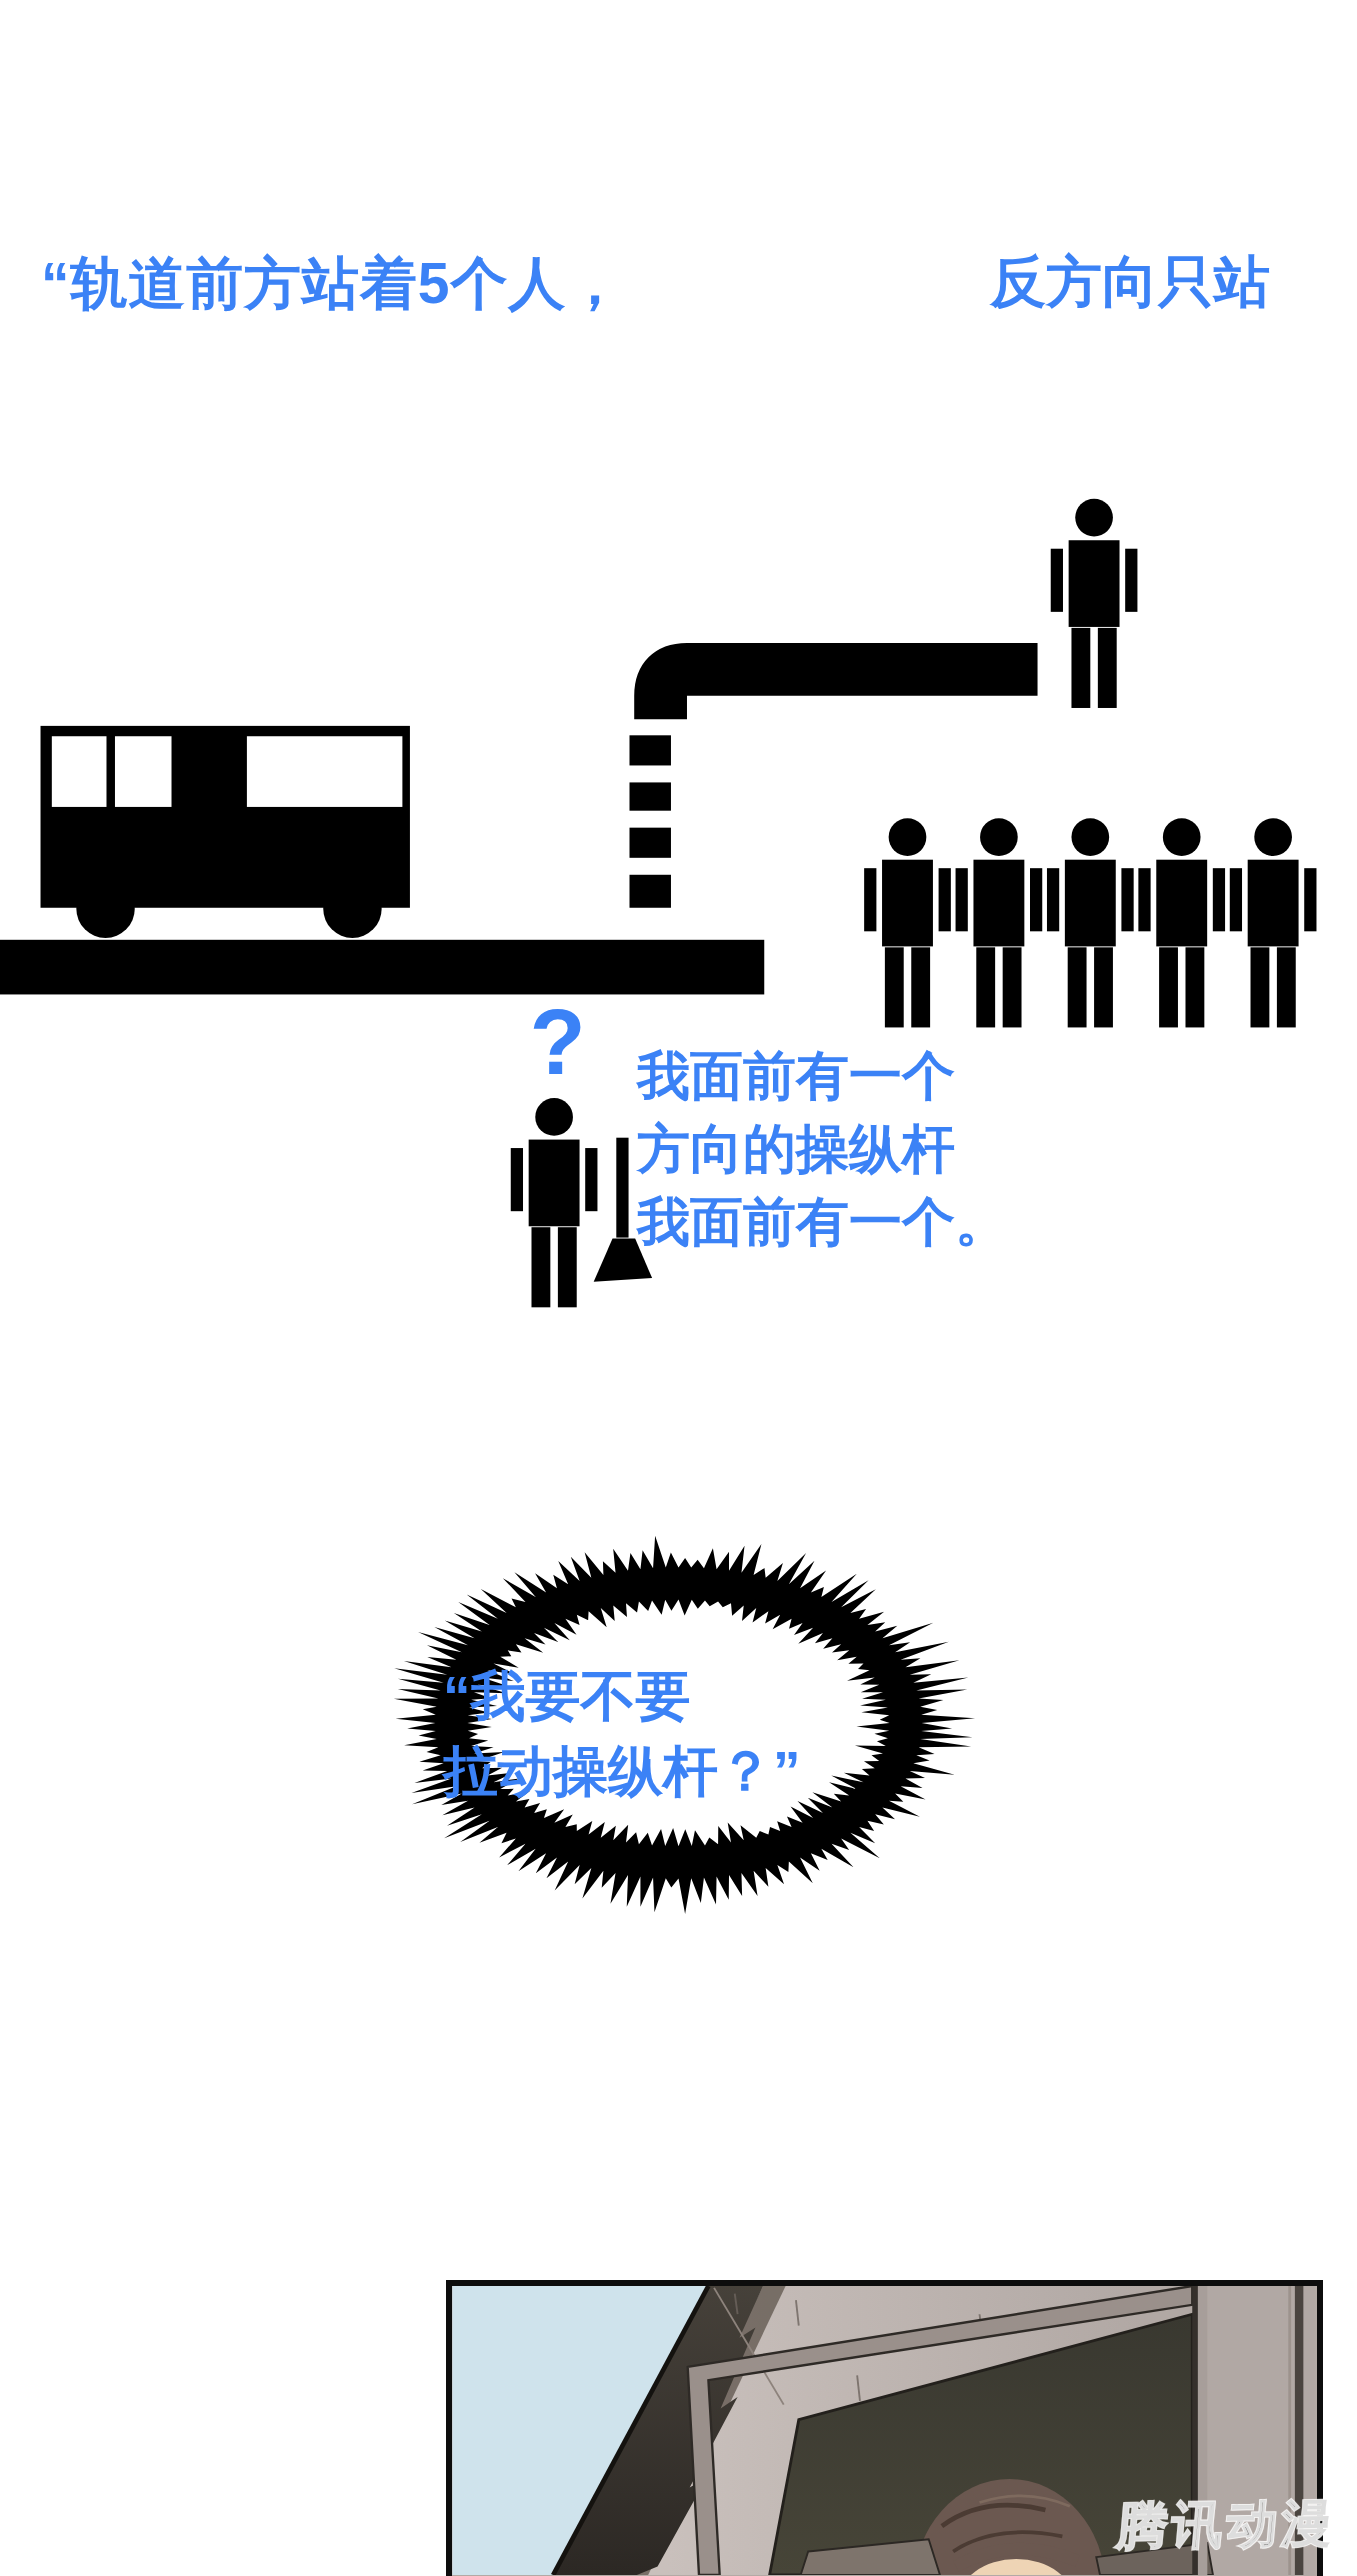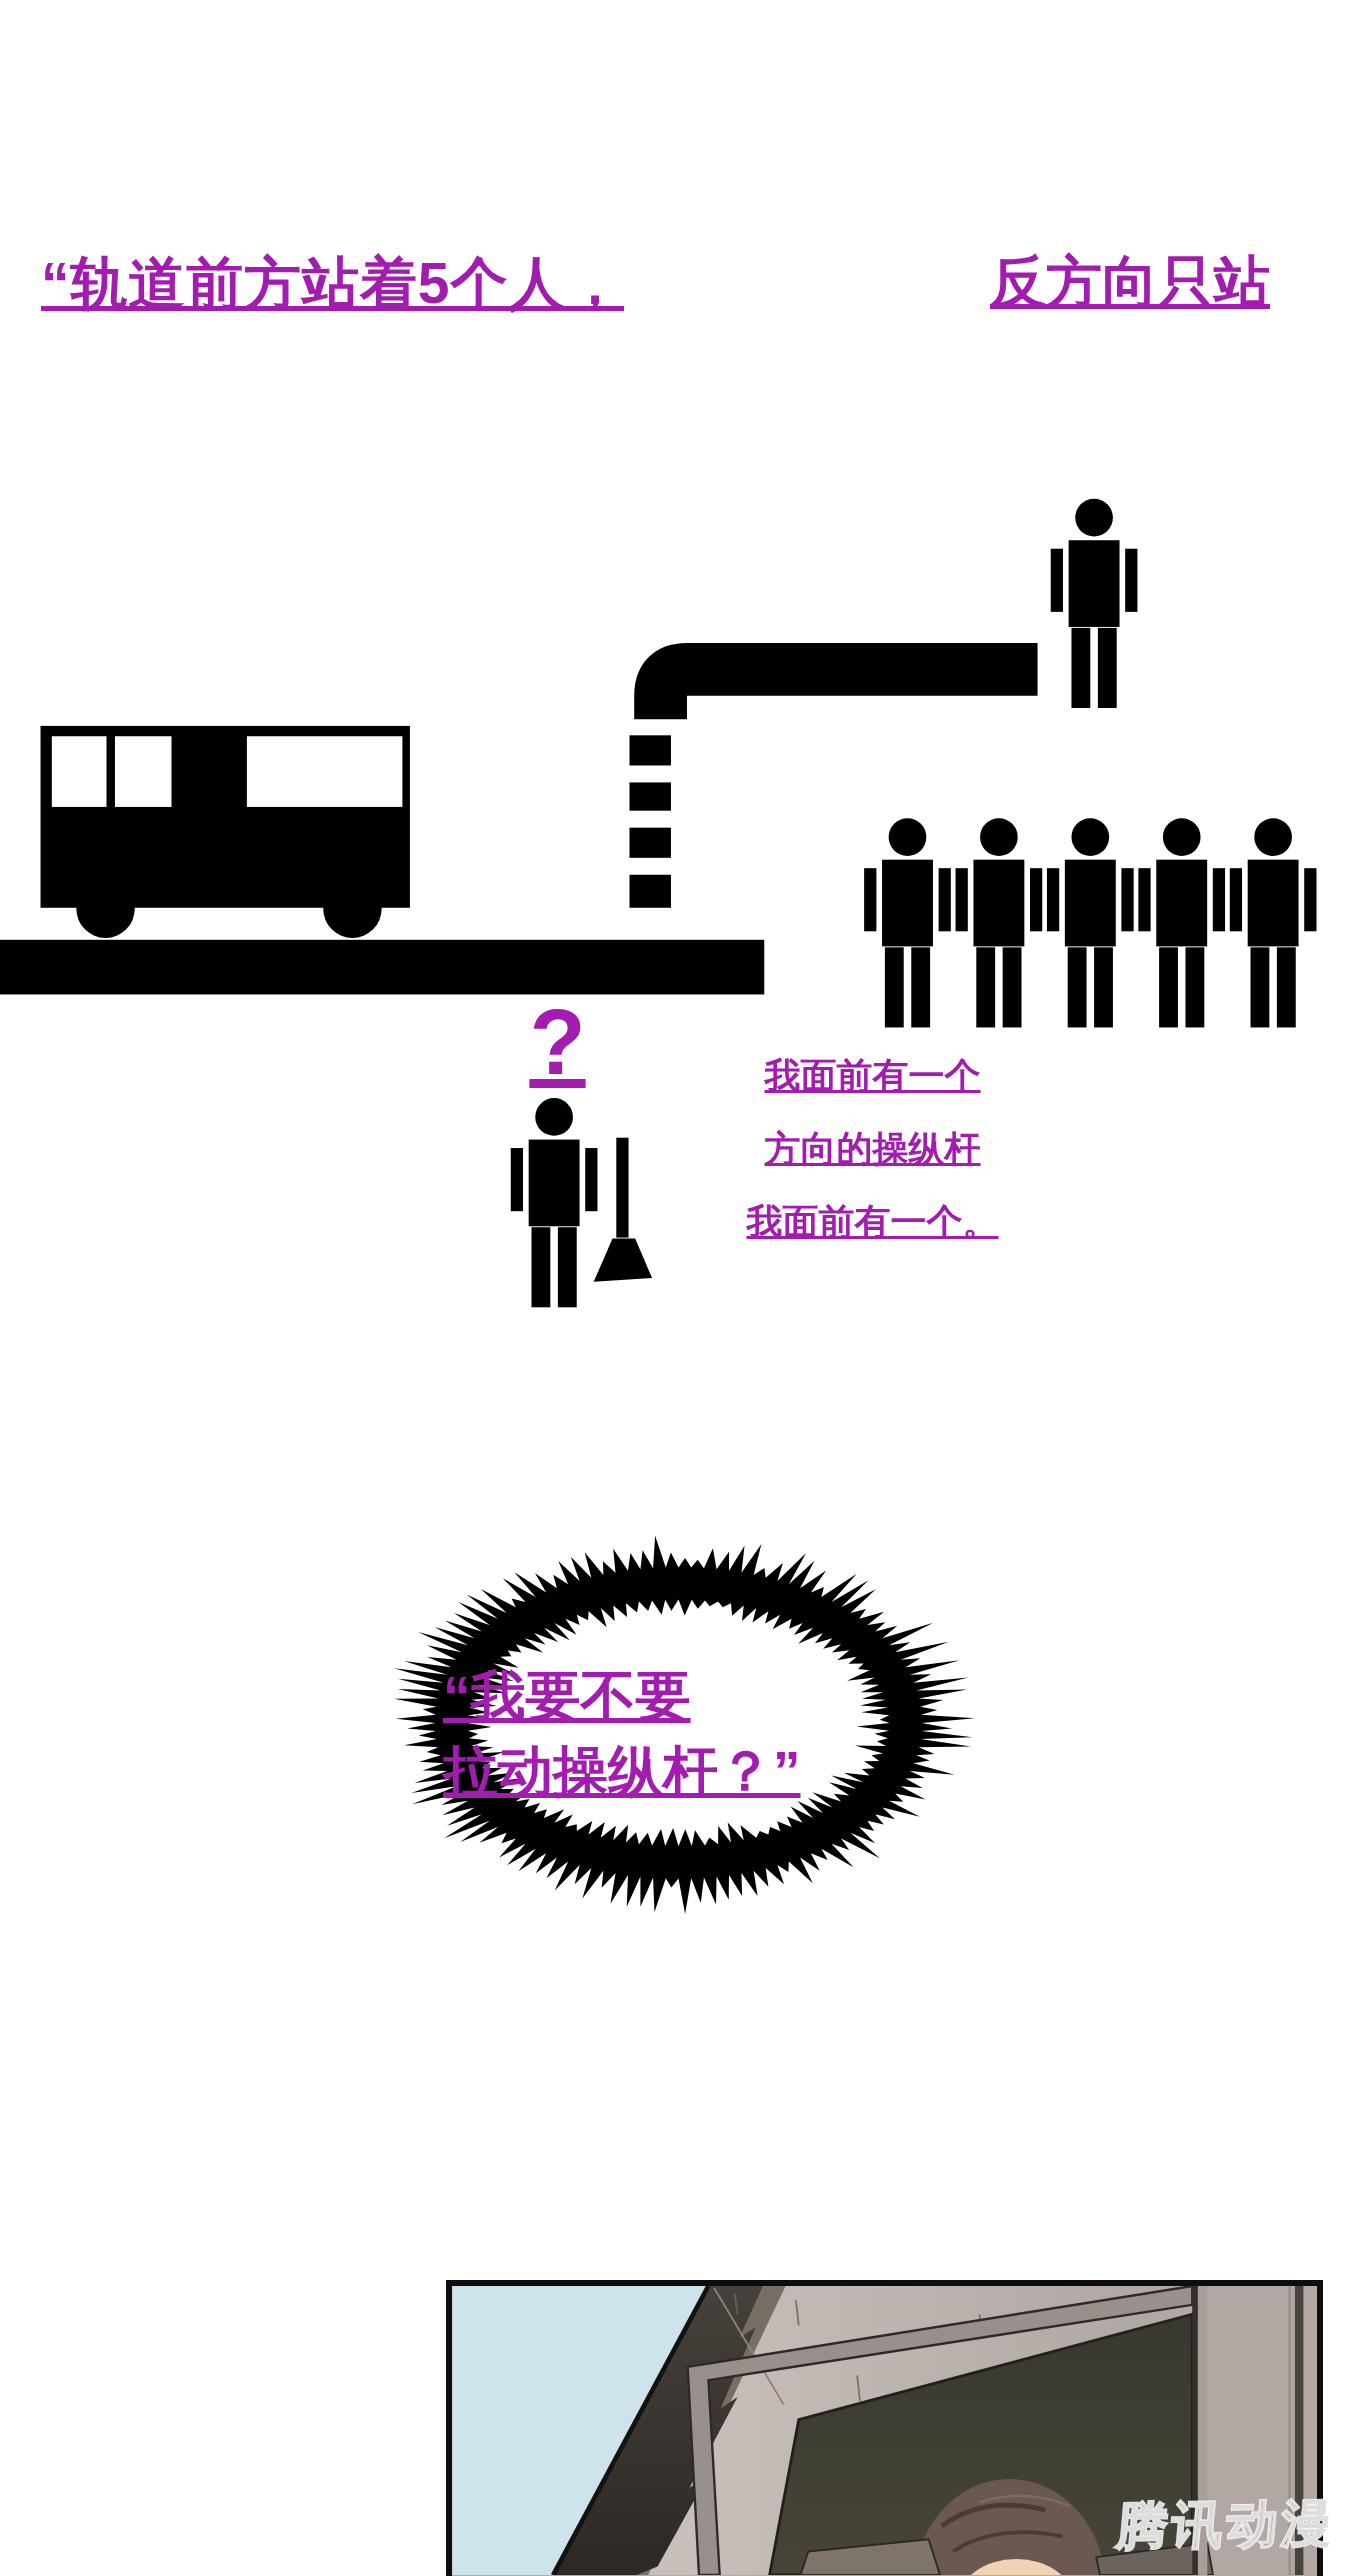--- a/index.html
+++ b/index.html
@@ -1,22 +1,22 @@
 <!DOCTYPE html>
 <html style="font-size:15px"><head>
 <meta charset="utf-8">
 <style>
   html,body{margin:0;padding:0;background:#ffffff;}
   .page{position:relative;width:1357px;height:2576px;background:#ffffff;overflow:hidden;
         font-family:"Liberation Sans",sans-serif;}
   .layer{position:absolute;left:0;top:0;}
-  .narr{position:absolute;color:#a21caf;font-weight:700;white-space:pre;z-index:4;text-decoration:underline;}
+  .narr{position:absolute;color:#3b82f6;font-weight:700;white-space:pre;z-index:4;}
   #narr-left{left:41px;top:246px;font-size:57px;letter-spacing:0.9px;}
   #narr-right{left:893px;top:246px;width:377px;text-align:right;font-size:56px;line-height:72px;white-space:normal;}
-  #mid-text{left:637px;top:1039px;width:471px;text-align:center;font-size:36px;line-height:73px;white-space:normal;}
+  #mid-text{left:637px;top:1039px;width:471px;text-align:left;font-size:53px;line-height:73px;white-space:normal;}
   #qmark{left:520px;top:990px;width:75px;text-align:center;font-size:92px;font-weight:700;}
   #bubble-text{left:443px;top:1659px;width:471px;text-align:left;font-size:55px;line-height:75px;z-index:5;white-space:normal;}
   #panel{position:absolute;left:446px;top:2280px;width:877px;height:296px;box-sizing:border-box;
          border:6.6px solid #0d0d0d;border-bottom:none;z-index:3;background:#b3aaa5;}
   #panel svg{display:block;}
   #watermark{position:absolute;left:665px;top:205px;z-index:6;font-size:51px;font-weight:700;
              letter-spacing:3.8px;color:rgba(69,67,65,0.82);
              -webkit-text-stroke:1.9px rgba(255,255,255,0.78);
              text-shadow:0 0 1.9px rgba(255,255,255,0.85), 0 0 0.9px rgba(255,255,255,0.9);
              transform:skewX(-6deg) rotate(-1deg);white-space:nowrap;}

